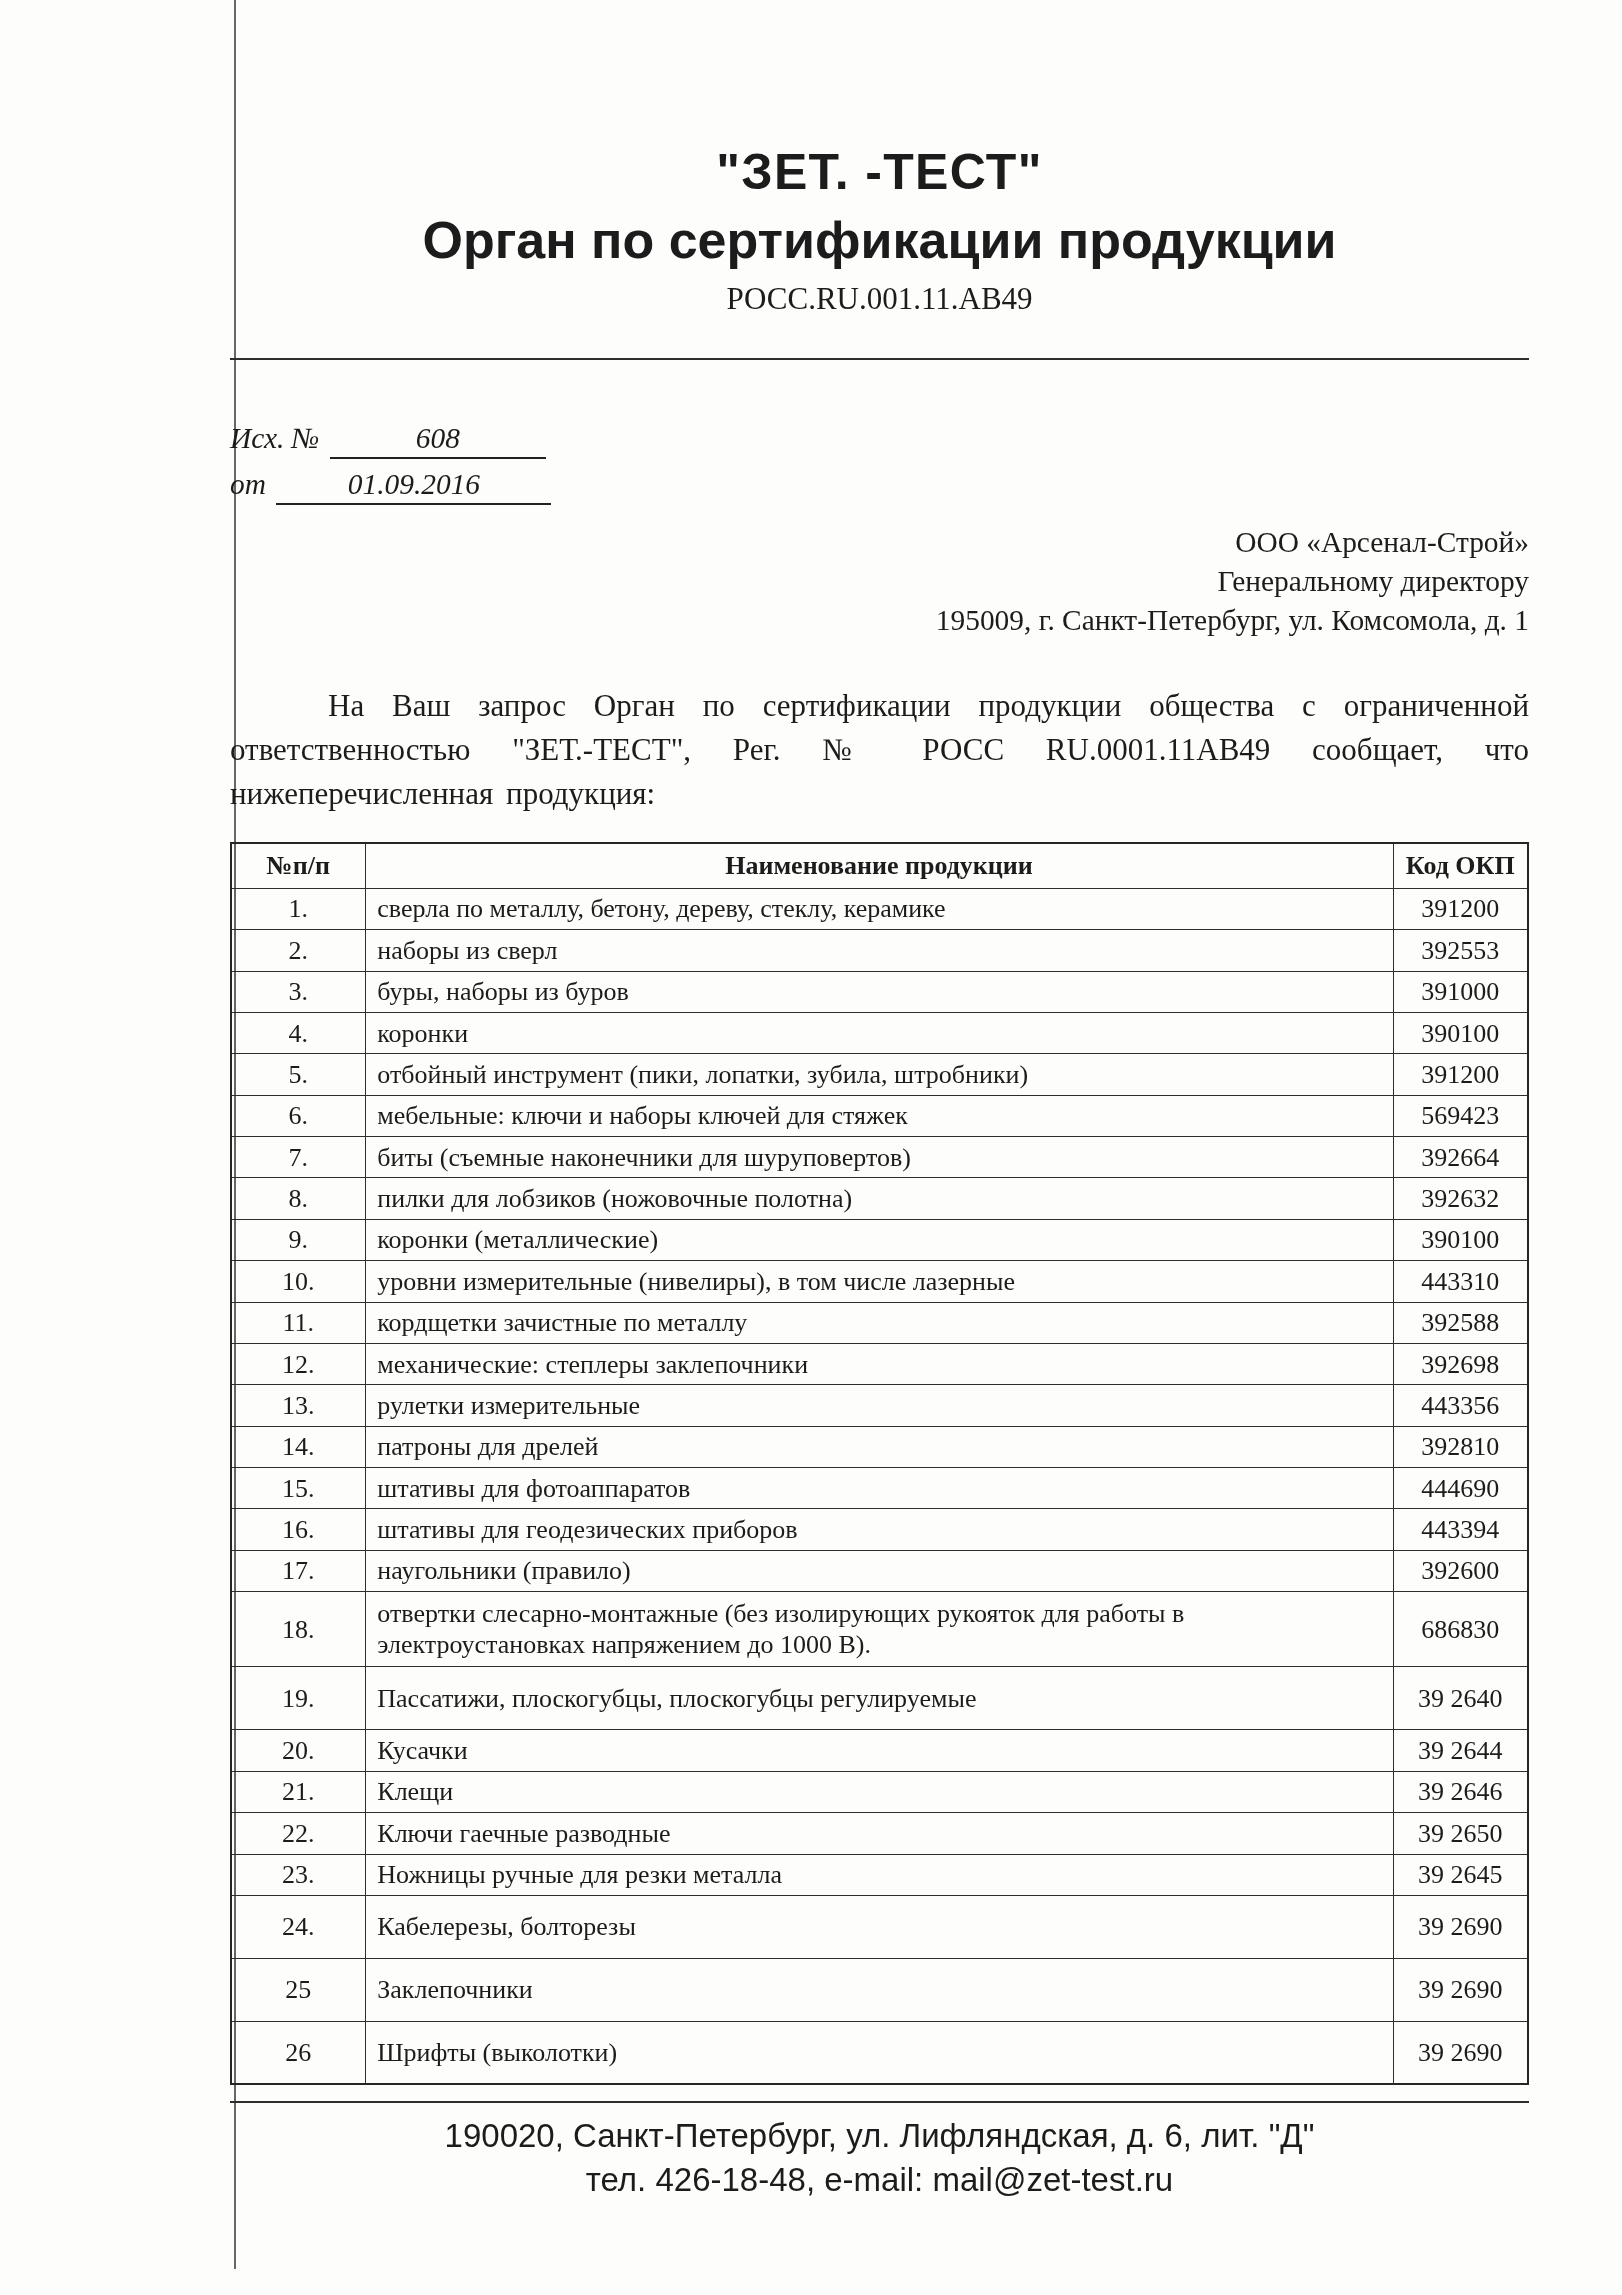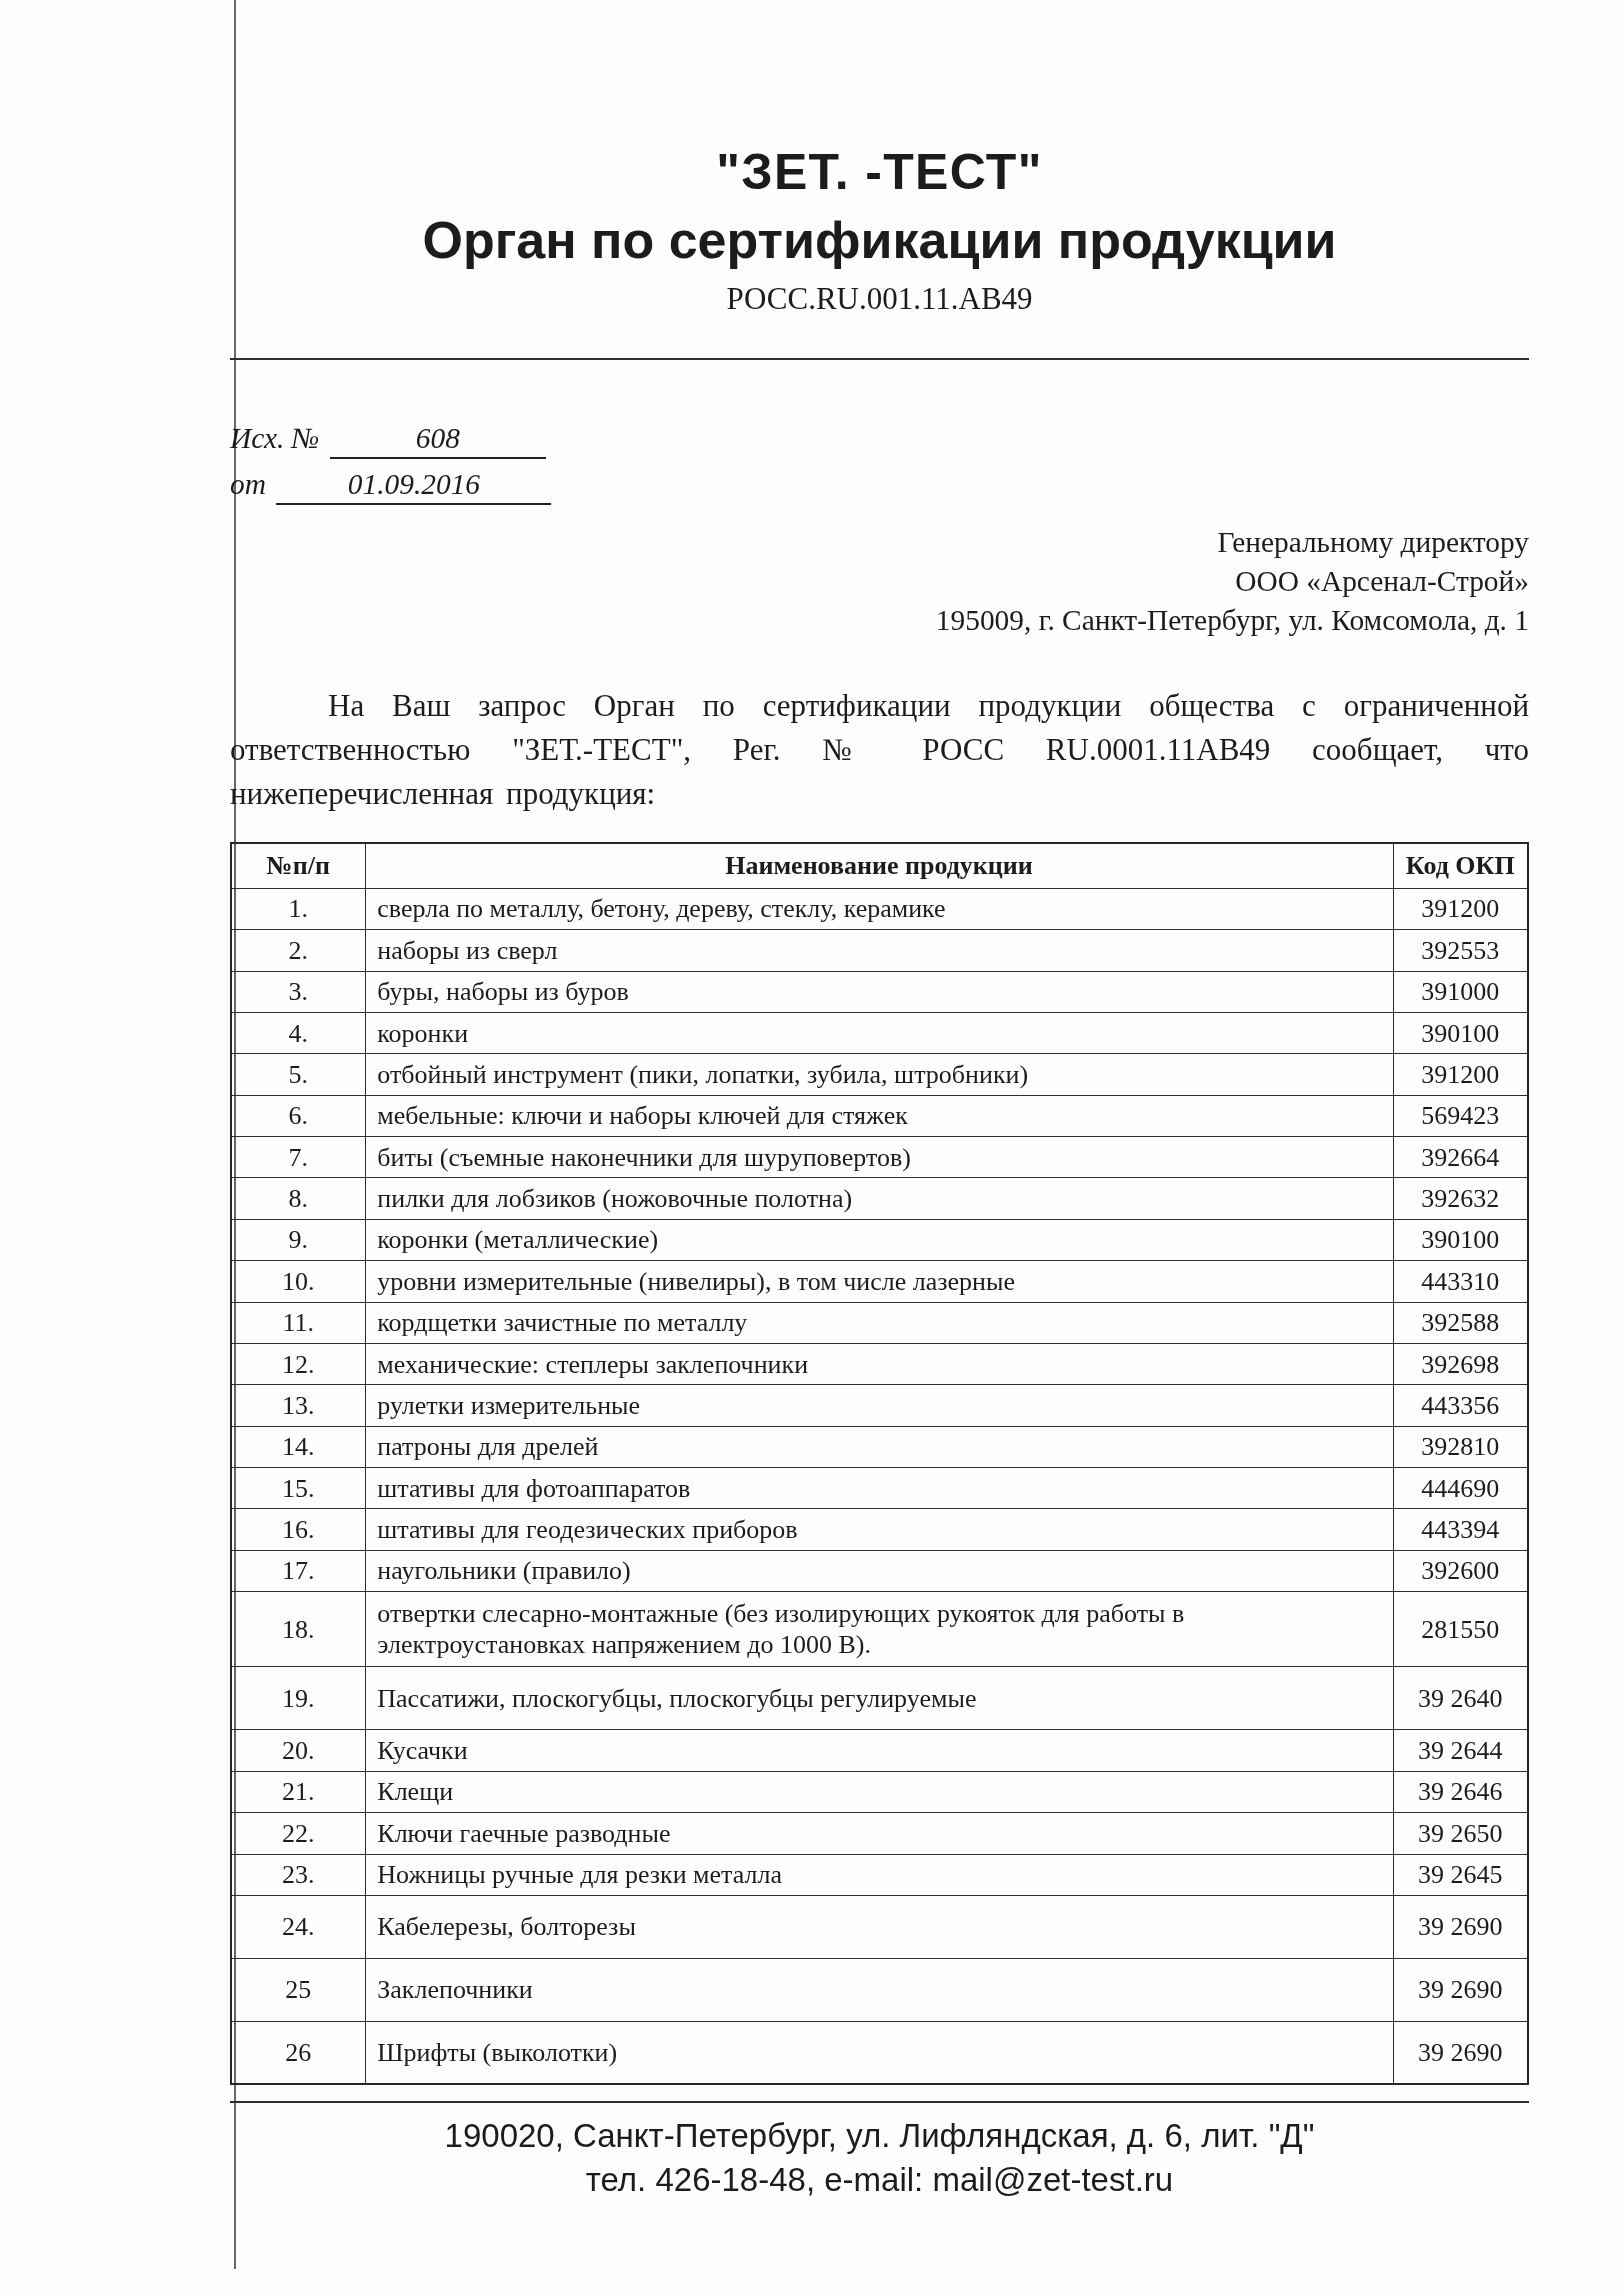--- a/index.html
+++ b/index.html
@@ -141,22 +141,22 @@
     <div class="ref-block">
       <div class="ref-line">
         <span class="ref-label">Исх. №</span><span class="blank blank-num">608</span>
       </div>
       <div class="ref-line">
         <span class="ref-label">от</span><span class="blank blank-date">01.09.2016</span>
       </div>
     </div>
 
     <div class="recipient">
+      <div>ООО «Арсенал-Строй»</div>
       <div>Генеральному директору</div>
-      <div>ООО «Арсенал-Строй»</div>
       <div>195009, г. Санкт-Петербург, ул. Комсомола, д. 1</div>
     </div>
 
     <p class="body-par">На Ваш запрос Орган по сертификации продукции общества с ограниченной ответственностью "ЗЕТ.-ТЕСТ", Рег. № РОСС RU.0001.11АВ49 сообщает, что нижеперечисленная продукция:</p>
 
     <table class="product-table">
       <thead>
         <tr>
           <th class="c-num">№п/п</th>
           <th class="c-name">Наименование продукции</th>
@@ -245,21 +245,21 @@
             <td class="c-code">443394</td>
           </tr>
           <tr>
             <td class="c-num">17.</td>
             <td class="c-name">наугольники (правило)</td>
             <td class="c-code">392600</td>
           </tr>
           <tr>
             <td class="c-num">18.</td>
             <td class="c-name">отвертки слесарно-монтажные (без изолирующих рукояток для работы в электроустановках напряжением до 1000 В).</td>
-            <td class="c-code">281550</td>
+            <td class="c-code">686830</td>
           </tr>
           <tr>
             <td class="c-num">19.</td>
             <td class="c-name">Пассатижи, плоскогубцы, плоскогубцы регулируемые</td>
             <td class="c-code">39 2640</td>
           </tr>
           <tr>
             <td class="c-num">20.</td>
             <td class="c-name">Кусачки</td>
             <td class="c-code">39 2644</td>

